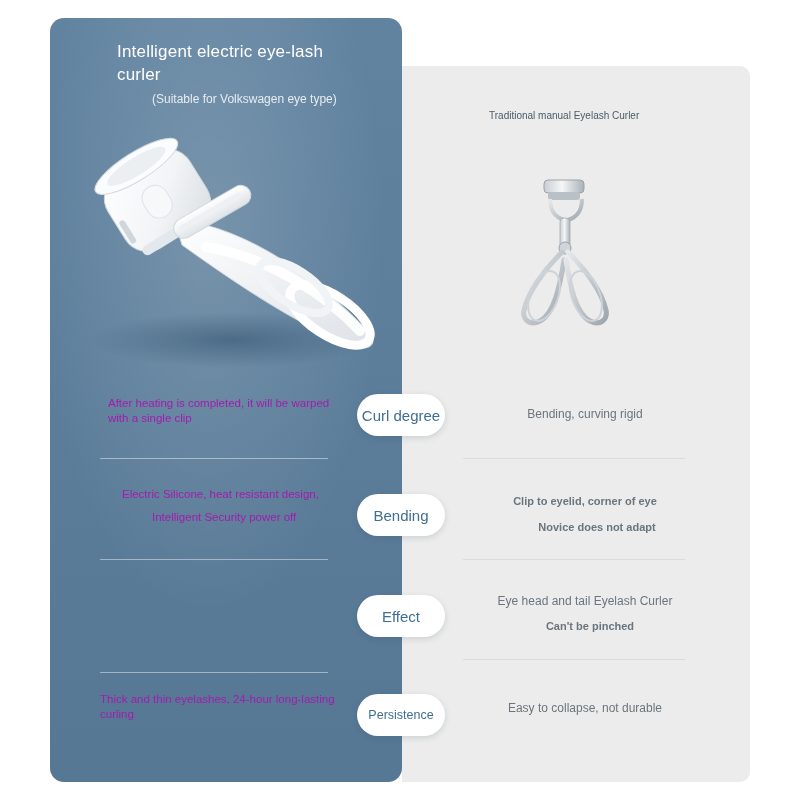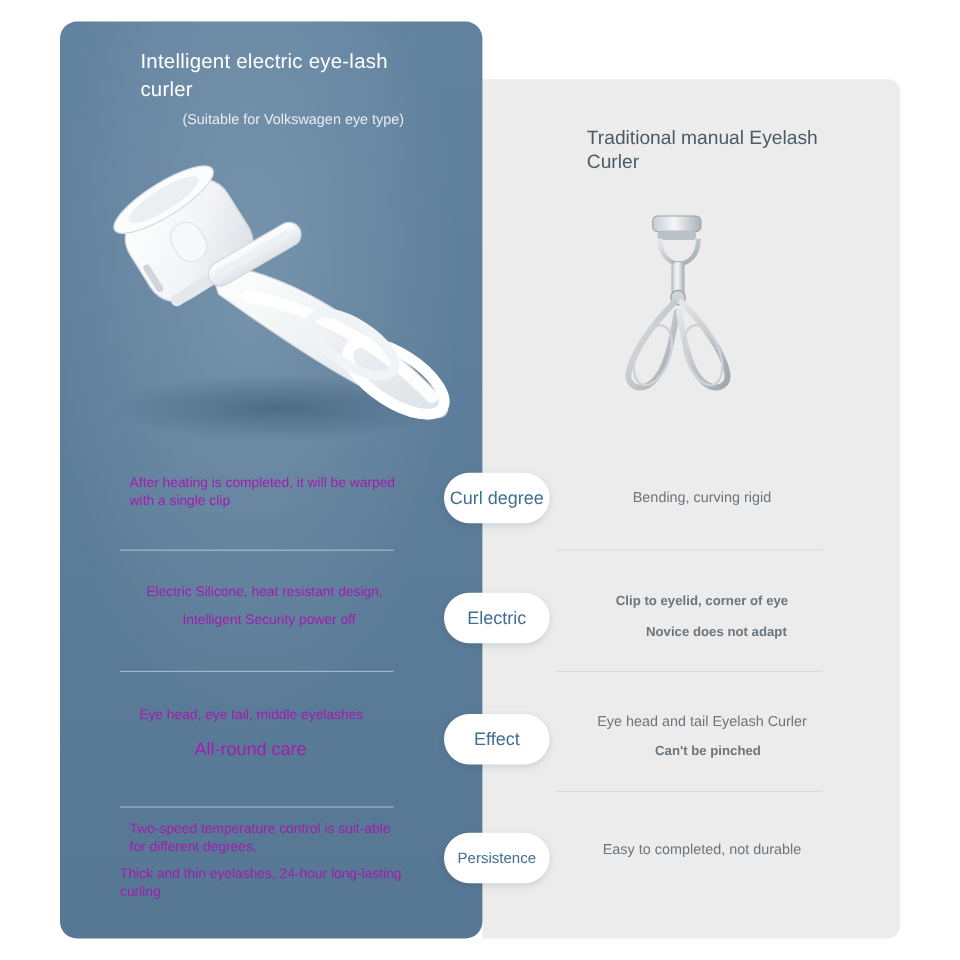--- a/index.html
+++ b/index.html
@@ -69,21 +69,21 @@
     color: #e6edf3;
     font-size: 12px;
     line-height: 16px;
   }
   .right-title {
     position: absolute;
     left: 489px;
     top: 106px;
     width: 220px;
     color: #4a5b66;
-    font-size: 16px;
+    font-size: 10px;
     line-height: 20px;
   }
 
   
   .electric-curler {
     position: absolute;
     left: 56px;
     top: 135px;
     width: 330px;
     height: 240px;
@@ -92,21 +92,21 @@
     position: absolute;
     left: 498px;
     top: 168px;
     width: 140px;
     height: 170px;
   }
 
   
   .pill {
     position: absolute;
-    left: 370px;
+    left: 357px;
     width: 88px;
     height: 42px;
     background: #ffffff;
     border-radius: 21px;
     box-shadow: 0 2px 6px rgba(40,60,80,0.16);
     display: flex;
     align-items: center;
     justify-content: center;
     color: #3f6f92;
     font-size: 15px;
@@ -257,48 +257,43 @@
     <path d="M64 84 C46 102 30 124 26 142 C24 152 32 158 42 153 C56 146 62 118 66 92" fill="none" stroke="url(#mg2)" stroke-width="5" stroke-linecap="round"></path>
     <path d="M70 84 C88 102 104 124 108 142 C110 152 102 158 92 153 C78 146 72 118 68 92" fill="none" stroke="url(#mg2)" stroke-width="5" stroke-linecap="round"></path>
     <ellipse cx="46" cy="128" rx="14" ry="26" transform="rotate(20 46 128)" fill="none" stroke="#cdd3d8" stroke-width="2"></ellipse>
     <ellipse cx="88" cy="128" rx="14" ry="26" transform="rotate(-20 88 128)" fill="none" stroke="#cdd3d8" stroke-width="2"></ellipse>
   </svg>
 
   <div class="pill p1">
     <span>Curl degree</span>
   </div>
   <div class="pill p2">
-    <span>Electric</span>
+    <span>Bending</span>
   </div>
   <div class="pill small p4">
     <span>Persistence</span>
   </div>
   <div class="pill p3">
     <span>Effect</span>
   </div>
 
   <div class="row-left" style="top:396px;">
     <div class="ln" style="padding-left:8px;">After heating is completed, it will be warped with a single clip</div>
   </div>
   <div class="divider-left" style="top:458px;"></div>
 
   <div class="row-left" style="top:487px;">
     <div class="ln" style="padding-left:22px;">Electric Silicone, heat resistant design,</div>
     <div class="ln" style="padding-left:52px;padding-top:8px;">Intelligent Security power off</div>
   </div>
   <div class="divider-left" style="top:559px;"></div>
 
-  <div class="row-left" style="top:589px;">
-    <div class="ln" style="padding-left:16px;">Eye head, eye tail, middle eyelashes</div>
-    <div class="big" style="padding-left:62px;padding-top:10px;">All-round care</div>
-  </div>
   <div class="divider-left" style="top:672px;"></div>
 
   <div class="row-left" style="top:684px;">
-    <div class="ln" style="padding-left:8px;">Two-speed temperature control is suit-able for different degrees,</div>
     <div class="ln" style="padding-left:0px;padding-top:8px;">Thick and thin eyelashes, 24-hour long-lasting curling</div>
   </div>
 
   <div class="row-right" style="top:406px;">
     <div class="ln">Bending, curving rigid</div>
   </div>
   <div class="divider-right" style="top:458px;"></div>
 
   <div class="row-right" style="top:494px;">
     <div class="sm">Clip to eyelid, corner of eye</div>
@@ -306,16 +301,16 @@
   </div>
   <div class="divider-right" style="top:559px;"></div>
 
   <div class="row-right" style="top:593px;">
     <div class="ln">Eye head and tail Eyelash Curler</div>
     <div class="sm" style="padding-top:10px;padding-left:10px;">Can't be pinched</div>
   </div>
   <div class="divider-right" style="top:659px;"></div>
 
   <div class="row-right" style="top:700px;">
-    <div class="ln">Easy to completed, not durable</div>
+    <div class="ln">Easy to collapse, not durable</div>
   </div>
 
 </div>
 
 </body></html>

